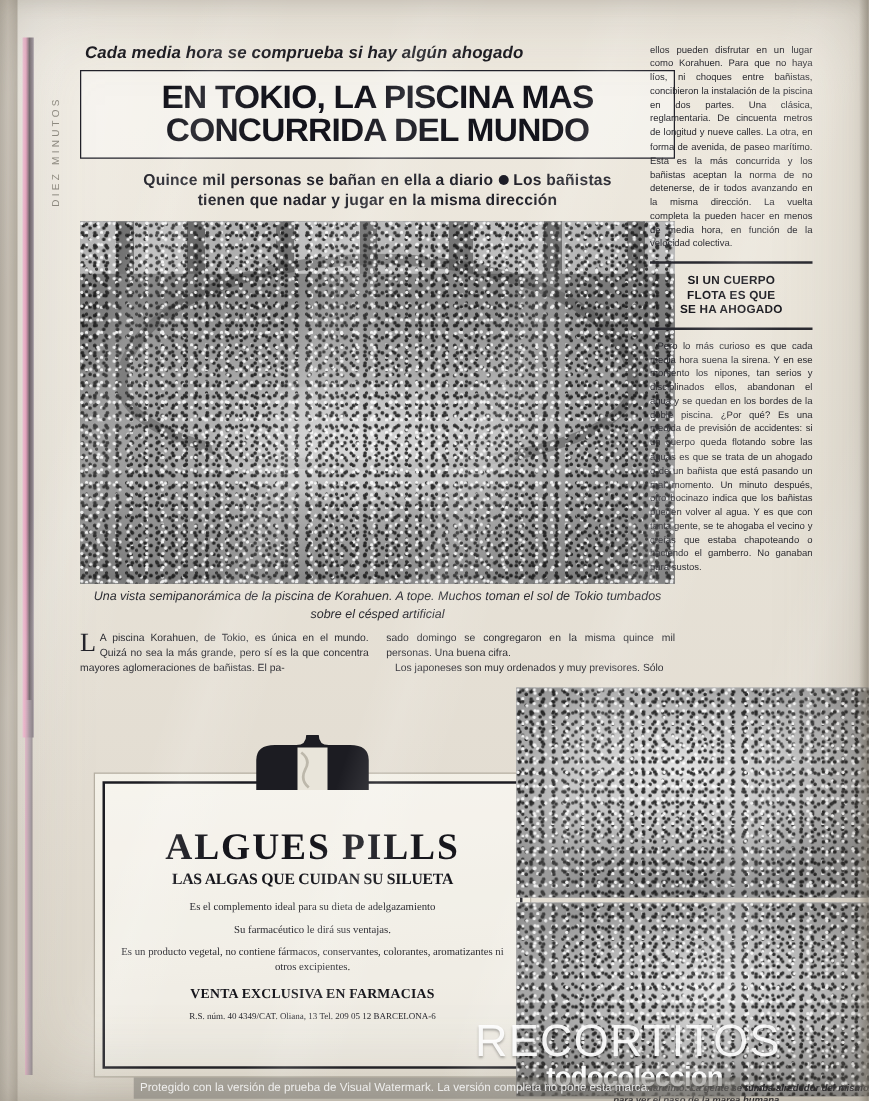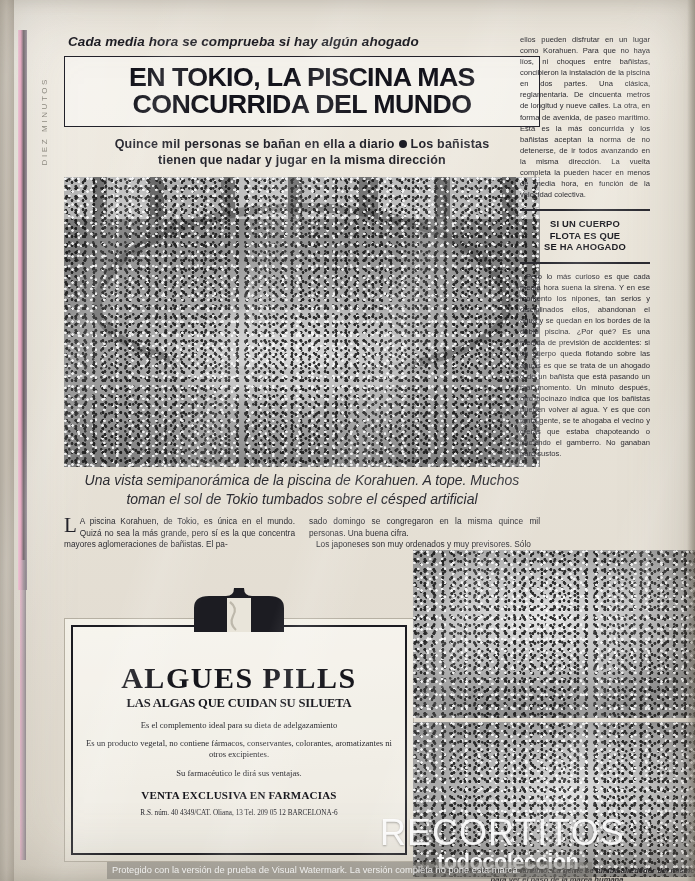--- a/index.html
+++ b/index.html
@@ -145,21 +145,21 @@
   }
   #mainphoto .pool {
     position:absolute; left:22%; top:44%; width:52%; height:34%;
     border-radius:50%;
     background:radial-gradient(ellipse at 50% 50%, #dedede 0%, #c0c0c0 60%, #9c9c9c 100%);
     opacity:.8;
   }
 
   .caption {
     font-family:"Liberation Sans", sans-serif;
-    font-style:italic; font-size:14px; color:#2c2c32;
+    font-style:italic; font-size:10px; color:#2c2c32;
     text-align:center; line-height:1.35;
     margin:4px 2px 0 2px;
   }
 
   
   .twocol { display:flex; gap:14px; margin-top:7px; }
   .twocol .col { width:50%; }
   .bodytext {
     font-family:"Liberation Sans", sans-serif;
     font-size:8.3px; line-height:1.42; color:#2e2e34;
@@ -168,21 +168,21 @@
   .bodytext .dropcap-L {
     float:left; font-size:21px; line-height:.78; font-weight:400;
     font-family:"Liberation Serif", serif;
     padding:1px 3px 0 0; color:#22222a;
   }
   .bodytext p { margin:0; text-indent:7px; }
   .bodytext p.first { text-indent:0; }
 
   
   #ad {
-    position:absolute; left:34px; top:596px; width:350px; height:244px;
+    position:absolute; left:45px; top:596px; width:350px; height:244px;
     background:linear-gradient(175deg,#f4f1e8 0%, #ece8dd 60%, #e4dfd3 100%);
     border:1px solid #b6b0a3;
     padding:6px;
   }
   #ad-inner {
     position:relative; width:100%; height:100%;
     border:2.6px solid #1c1c22;
     padding:10px 12px 8px 12px;
     background:rgba(255,255,255,.28);
   }
@@ -343,22 +343,22 @@
       <svg id="ad-logo" viewBox="0 0 150 52">
         <path d="M30 46 L30 22 Q30 10 45 10 L62 10 Q70 10 70 2 L80 2 Q80 10 88 10 L105 10 Q120 10 120 22 L120 46 Z" fill="#1c1c22"></path>
         <rect x="63" y="12" width="24" height="34" fill="#e9e5da"></rect>
         <path d="M66 16 q8 6 3 14 q-4 8 3 14" stroke="#bdb8ab" stroke-width="2.2" fill="none"></path>
       </svg>
 
       <h2 id="ad-brand">ALGUES PILLS</h2>
       <p id="ad-tag">LAS ALGAS QUE CUIDAN SU SILUETA</p>
 
       <p class="ad-line">Es el complemento ideal para su dieta de adelgazamiento</p>
+      <p class="ad-line">Su farmacéutico le dirá sus ventajas.</p>
       <p class="ad-line">Es un producto vegetal, no contiene  fármacos, conservantes, colorantes, aromatizantes ni otros excipientes.</p>
-      <p class="ad-line">Su farmacéutico le dirá sus ventajas.</p>
 
       <p id="ad-venta">VENTA EXCLUSIVA EN FARMACIAS</p>
 
       <p id="ad-rs">R.S. núm. 40 4349/CAT.   Oliana, 13  Tel. 209 05 12   BARCELONA-6</p>
     </div>
   </div>
 
   <div id="rightcol">
     <div class="rtext">
       <p class="first">ellos pueden disfrutar en un lugar como Korahuen. Para que no haya líos, ni choques entre bañistas, concibieron la instalación de la piscina en dos partes. Una clásica, reglamentaria. De cincuenta metros de longitud y nueve calles. La otra, en forma de avenida, de paseo marítimo. Esta es la más concurrida y los bañistas aceptan la norma de no detenerse, de ir todos avanzando en la misma dirección. La vuelta completa la pueden hacer en menos de media hora, en función de la velocidad colectiva.</p>

